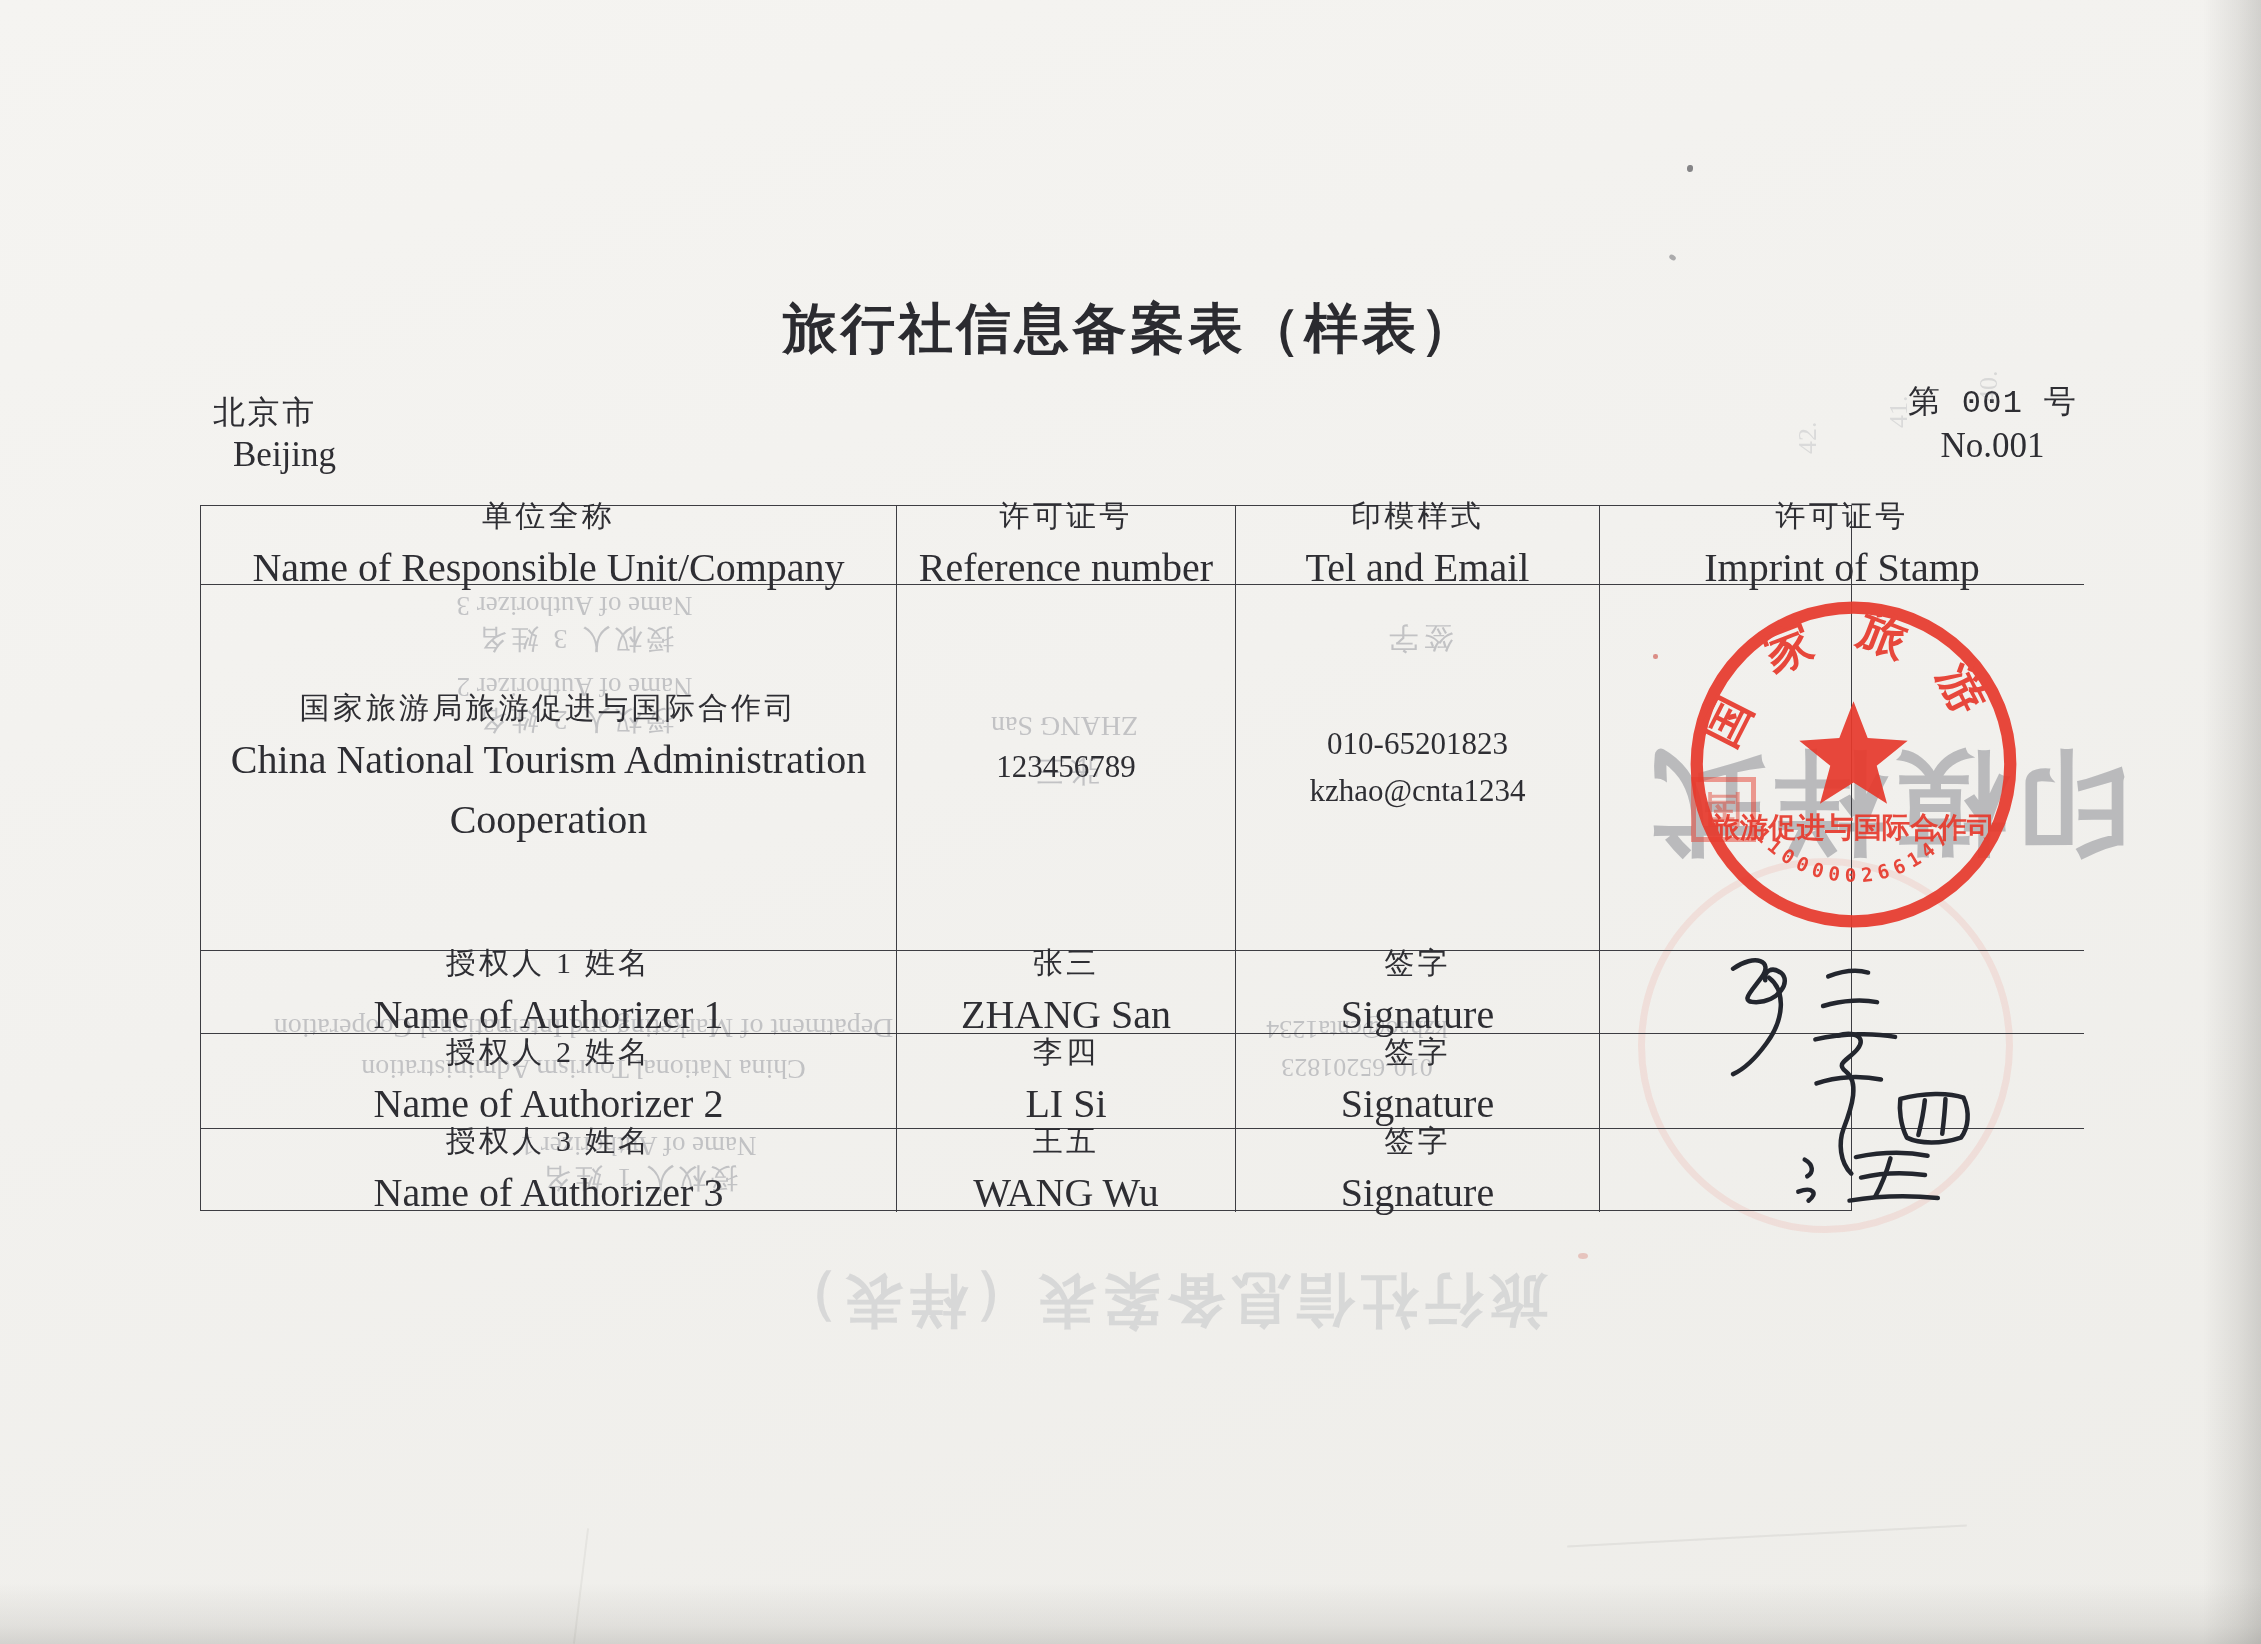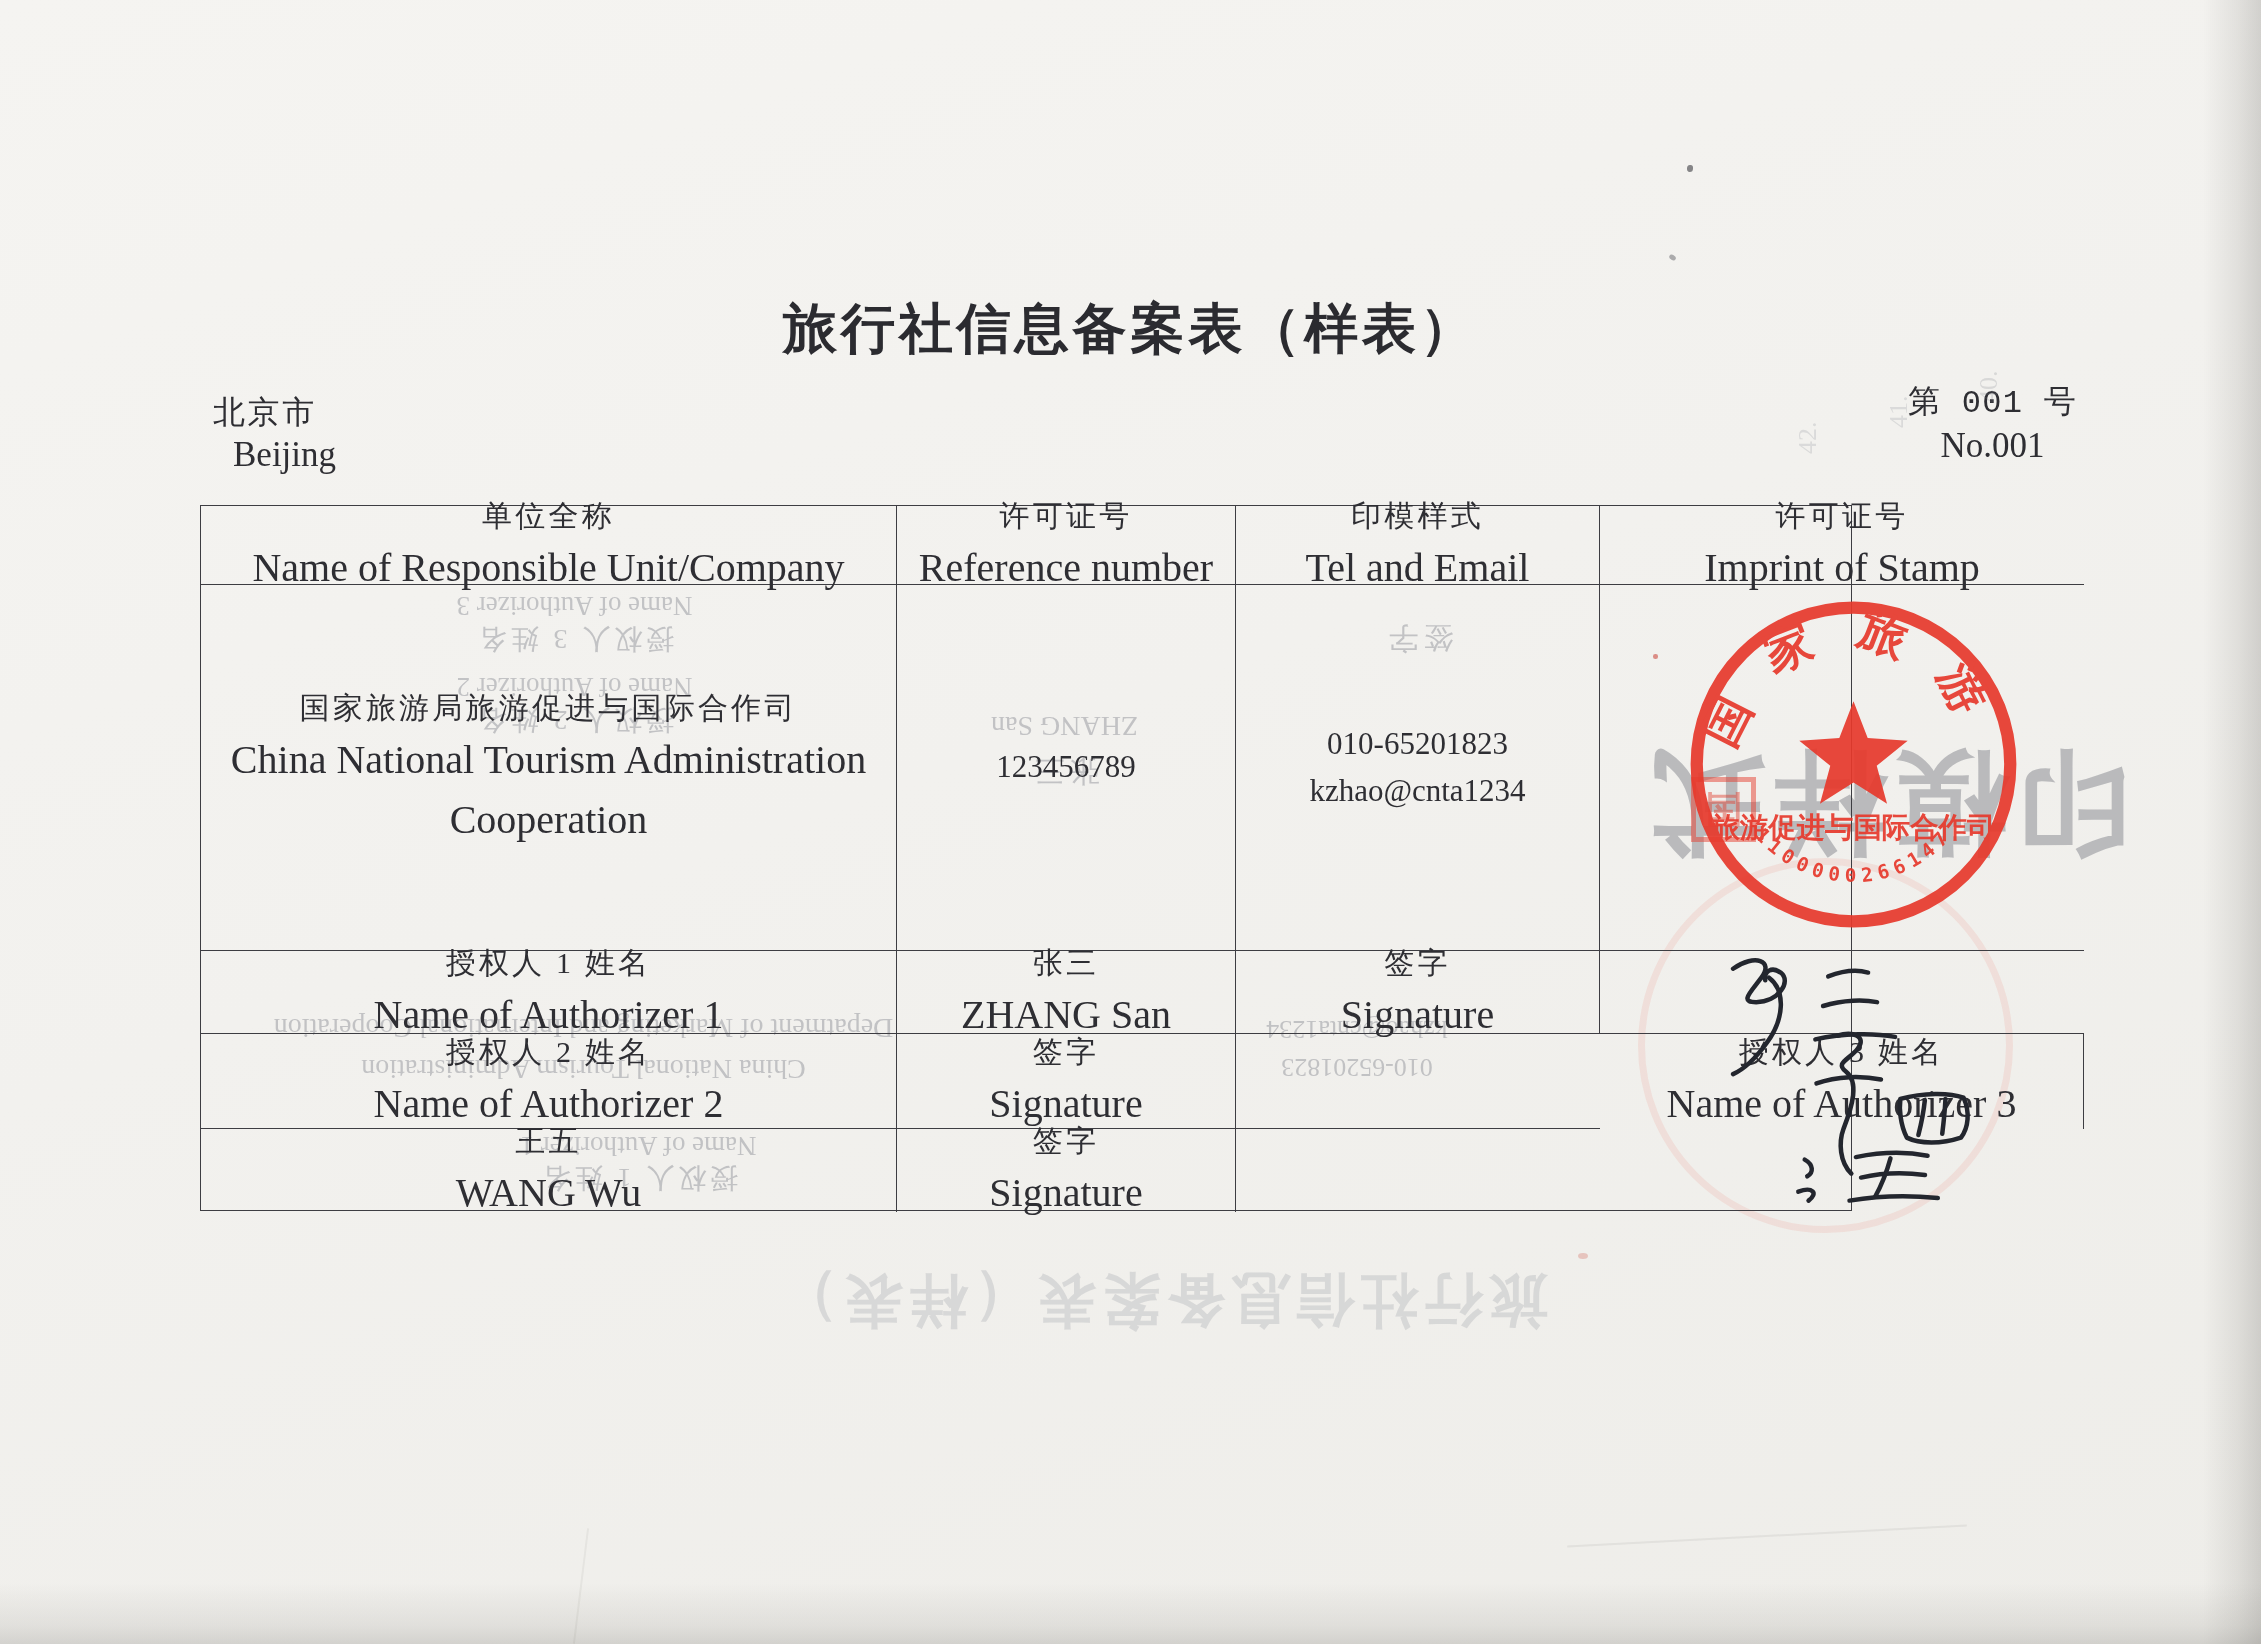--- a/index.html
+++ b/index.html
@@ -136,20 +136,24 @@
       <div class="zh-line">签字</div>
       <div class="en-line">Signature</div>
     </div>
     <div class="cell last-col"></div>
 
     <div class="cell">
       <div class="zh-line">授权人 2 姓名</div>
       <div class="en-line">Name of Authorizer 2</div>
     </div>
     <div class="cell">
+      <div class="zh-line">李四</div>
+      <div class="en-line">LI Si</div>
+    </div>
+    <div class="cell">
       <div class="zh-line">签字</div>
       <div class="en-line">Signature</div>
     </div>
     <div class="cell last-col"></div>
 
     <div class="cell last-row">
       <div class="zh-line">授权人 3 姓名</div>
       <div class="en-line">Name of Authorizer 3</div>
     </div>
     <div class="cell last-row">

